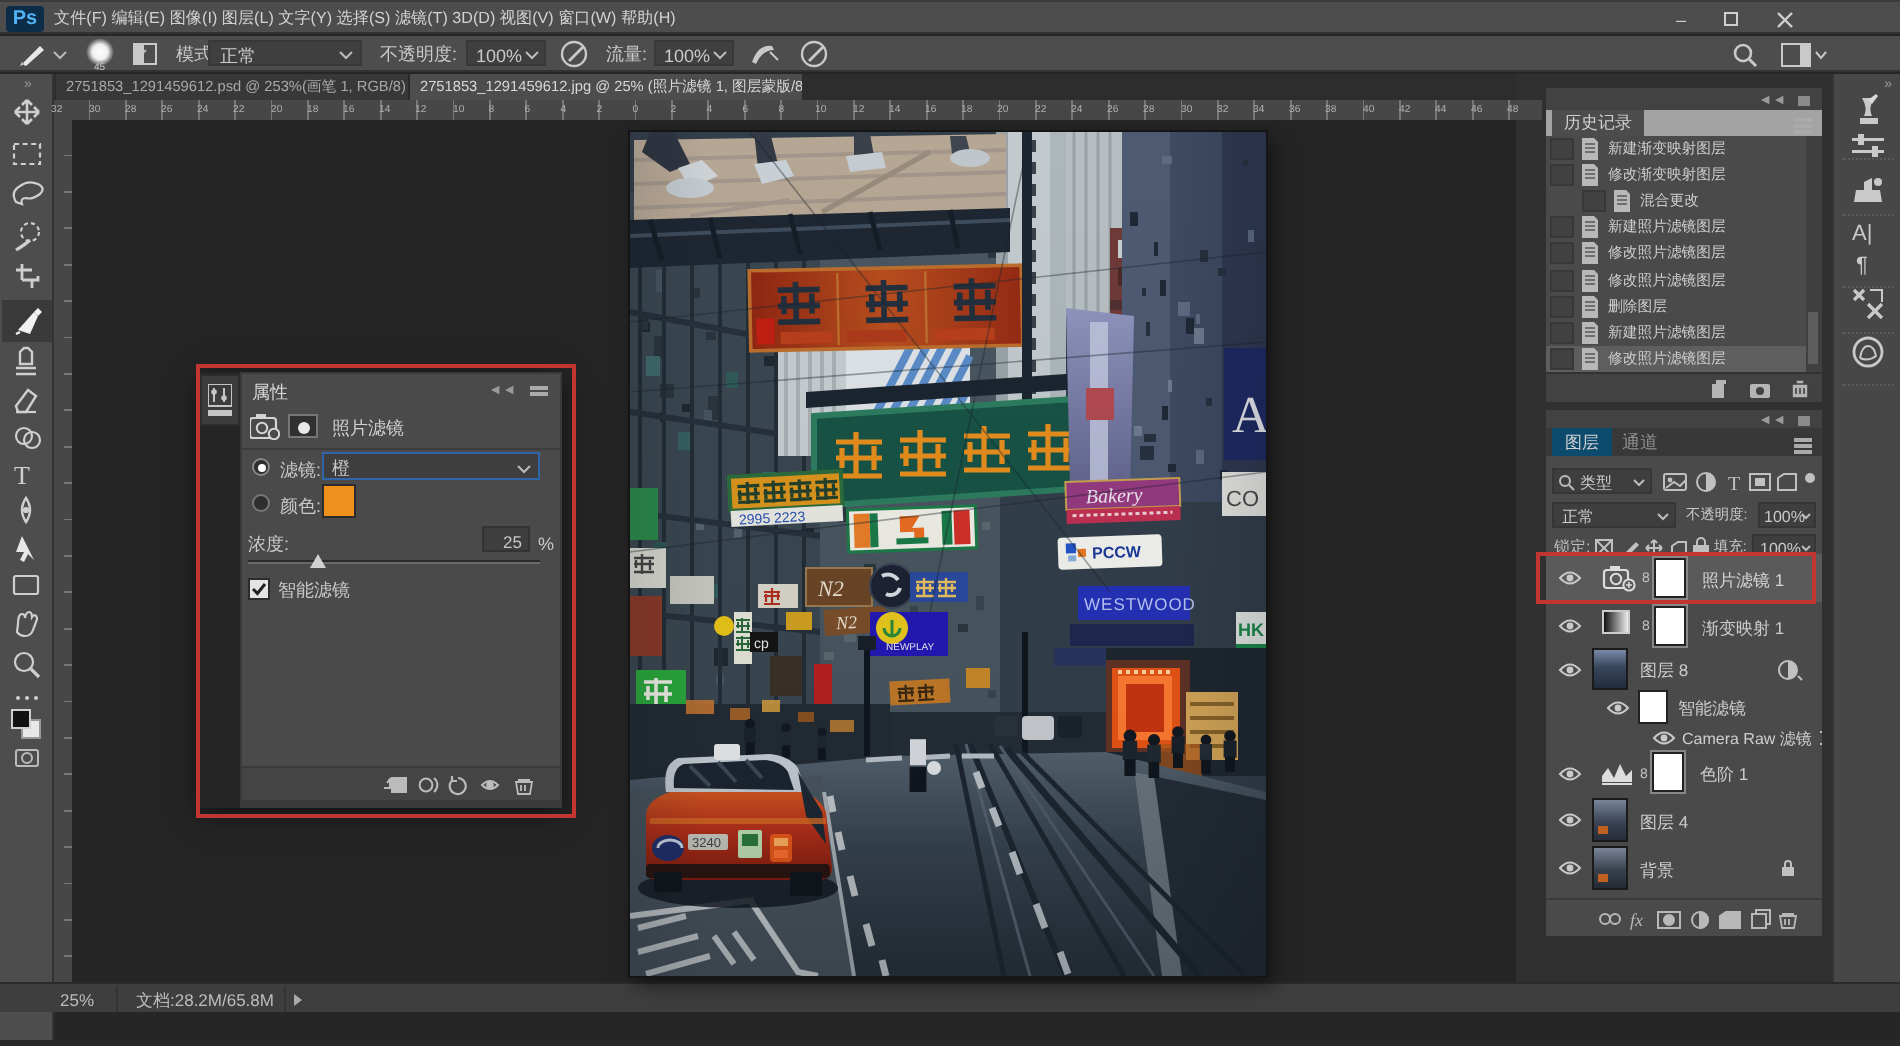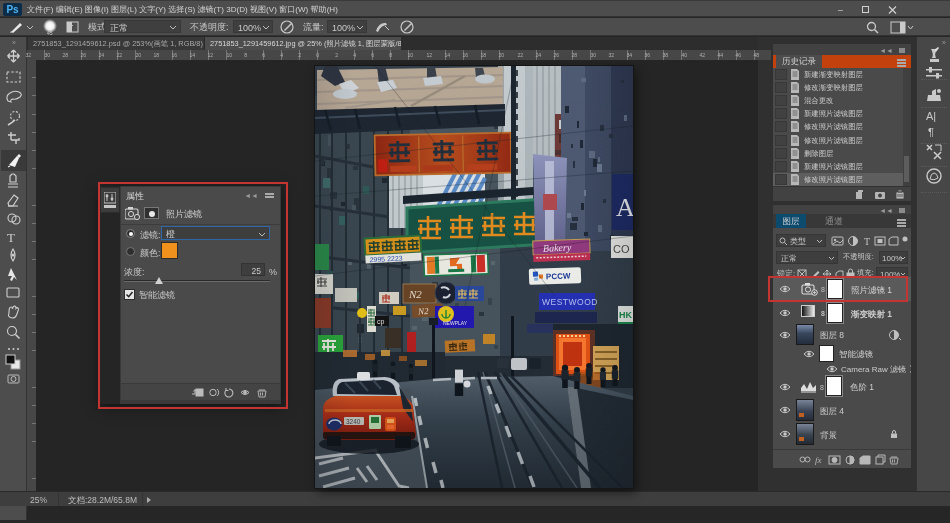--- a/index.html
+++ b/index.html
@@ -217,42 +217,42 @@
     <span style="position:absolute;left:699px;top:52px;font-size:6px;color:#b0b0b0;font-family:'Liberation Sans';transform:scale(.85)">42</span>
     <span style="position:absolute;left:717px;top:52px;font-size:6px;color:#b0b0b0;font-family:'Liberation Sans';transform:scale(.85)">44</span>
     <span style="position:absolute;left:735px;top:52px;font-size:6px;color:#b0b0b0;font-family:'Liberation Sans';transform:scale(.85)">46</span>
     <span style="position:absolute;left:753px;top:52px;font-size:6px;color:#b0b0b0;font-family:'Liberation Sans';transform:scale(.85)">48</span>
 <div class="abs" style="left:27px;top:60px;width:9px;height:431px;background:repeating-linear-gradient(180deg,#474747 0px,#474747 17.3px,#777 17.3px,#777 18.2px)"></div>
 <div class="abs" style="left:27px;top:60px;width:5px;height:431px;background:#474747"></div>
 
 <div class="abs" style="left:773px;top:44px;width:138px;height:157px;background:#424242">
  <div class="abs txt" style="right:18px;top:3px;color:#9a9a9a;font-size:7px">◄◄</div>
  <div class="abs" style="right:6px;top:4px;width:6px;height:5px;background:#8a8a8a"></div>
- <div class="abs" style="left:0;top:11px;width:138px;height:13px;background:#c2410c">
+ <div class="abs" style="left:0;top:11px;width:138px;height:13px;background:#a3a3a3">
    <div class="abs" style="left:3px;top:0;width:46px;height:13px;background:#4c4c4c;color:#d0d0d0;font-size:8.5px;text-align:center;line-height:13px;white-space:nowrap">历史记录</div>
    <div class="abs" style="right:5px;top:4px;width:9px;height:1.5px;background:#aaa;box-shadow:0 3px 0 #aaa,0 6px 0 #aaa"></div>
  </div>
  <div class="abs" style="left:0;top:24px;width:138px;height:118px;background:#4a4a4a;overflow:hidden" id="histlist">
         <div class="abs" style="left:0;top:0px;width:138px;height:13px;">
  <div class="abs" style="left:2px;top:1px;width:12px;height:11px;background:#414141;border:1px solid #383838"></div>
  <svg class="abs" style="left:17px;top:1px" width="10" height="11" viewBox="0 0 10 11">
             <path d="M1 0 l6 0 l2 2 l0 9 l-8 0 z" fill="#b8b8b8"></path>
             <path d="M2.5 3 l5 0 M2.5 5 l5 0 M2.5 7 l5 0" stroke="#555" stroke-width=".8"></path>
           </svg>
  <div class="abs txt" style="left:31px;top:3px;font-size:8px;color:#cdcdcd;transform:scale(.92);transform-origin:left top">新建渐变映射图层</div>
 </div>
 <div class="abs" style="left:0;top:13.1px;width:138px;height:13px;">
  <div class="abs" style="left:2px;top:1px;width:12px;height:11px;background:#414141;border:1px solid #383838"></div>
  <svg class="abs" style="left:17px;top:1px" width="10" height="11" viewBox="0 0 10 11">
             <path d="M1 0 l6 0 l2 2 l0 9 l-8 0 z" fill="#b8b8b8"></path>
             <path d="M2.5 3 l5 0 M2.5 5 l5 0 M2.5 7 l5 0" stroke="#555" stroke-width=".8"></path>
           </svg>
  <div class="abs txt" style="left:31px;top:3px;font-size:8px;color:#cdcdcd;transform:scale(.92);transform-origin:left top">修改渐变映射图层</div>
 </div>
-<div class="abs" style="left:0;top:26.2px;width:125px;height:13px;">
+<div class="abs" style="left:16px;top:26.2px;width:125px;height:13px;">
  <div class="abs" style="left:2px;top:1px;width:12px;height:11px;background:#414141;border:1px solid #383838"></div>
  <svg class="abs" style="left:17px;top:1px" width="10" height="11" viewBox="0 0 10 11">
             <path d="M1 0 l6 0 l2 2 l0 9 l-8 0 z" fill="#b8b8b8"></path>
             <path d="M2.5 3 l5 0 M2.5 5 l5 0 M2.5 7 l5 0" stroke="#555" stroke-width=".8"></path>
           </svg>
  <div class="abs txt" style="left:31px;top:3px;font-size:8px;color:#cdcdcd;transform:scale(.92);transform-origin:left top">混合更改</div>
 </div>
 <div class="abs" style="left:0;top:39.3px;width:138px;height:13px;">
  <div class="abs" style="left:2px;top:1px;width:12px;height:11px;background:#414141;border:1px solid #383838"></div>
  <svg class="abs" style="left:17px;top:1px" width="10" height="11" viewBox="0 0 10 11">
@@ -313,21 +313,21 @@
    <path d="M41 2 l8 0 l0 7 l-8 0 z M43 0 l4 0 l0 2 l-4 0 z M43 4 l0 3 M45 4 l0 3 M47 4 l0 3" stroke="#424242" stroke-width=".8"></path>
   </svg>
  </div>
 </div>
 
 <div class="abs" style="left:773px;top:205px;width:138px;height:262px;background:#424242">
  <div class="abs txt" style="right:18px;top:2px;color:#9a9a9a;font-size:7px">◄◄</div>
  <div class="abs" style="right:6px;top:3px;width:6px;height:5px;background:#8a8a8a"></div>
  <div class="abs" style="left:0;top:9px;width:138px;height:14px;background:#383838">
    <div class="abs" style="left:3px;top:0;width:30px;height:14px;background:#0c4a6e;color:#d0d0d0;font-size:8.5px;text-align:center;line-height:14px">图层</div>
-   <div class="abs txt" style="left:52px;top:3px;color:#8f8f8f">通道</div>
+   <div class="abs txt" style="left:38px;top:3px;color:#8f8f8f">通道</div>
    <div class="abs" style="right:5px;top:5px;width:9px;height:1.5px;background:#aaa;box-shadow:0 3px 0 #aaa,0 6px 0 #aaa"></div>
  </div>
  <div class="abs" style="left:0;top:23px;width:138px;height:240px;background:#4a4a4a;overflow:hidden" id="layersbody">
         <div class="abs" style="left:3px;top:6px;width:50px;height:13px;background:#3e3e3e;border:1px solid #363636">
  <svg class="abs" style="left:2px;top:2px" width="9" height="9" viewBox="0 0 9 9">
             <circle cx="3.5" cy="3.5" r="2.5" fill="none" stroke="#bbb"></circle>
             <path d="M5.5 5.5 l2.5 2.5" stroke="#bbb"></path>
           </svg>
  <div class="abs txt" style="left:13px;top:3px;font-size:8px">类型</div>
  <svg class="abs" style="right:2px;top:4px" width="7" height="5">
@@ -391,21 +391,21 @@
             <rect x="1" y="3" width="12" height="9" rx="1.5" fill="none" stroke="#ddd" stroke-width="1.1"></rect>
             <circle cx="7" cy="7.5" r="2.6" fill="none" stroke="#ddd"></circle>
             <rect x="4" y="1" width="5" height="2.5" fill="#ddd"></rect>
             <circle cx="13.5" cy="10.5" r="2.8" fill="#5a5a5a" stroke="#ddd"></circle>
             <path d="M12 10.5 l3 0 M13.5 9 l0 3" stroke="#ddd" stroke-width=".8"></path>
           </svg>
           <div class="abs txt" style="left:48px;top:9px;font-size:7px;color:#c0c0c0">8</div>
           <div class="abs" style="left:54px;top:2px;width:16px;height:20px;background:#fff;border:1px solid #222;outline:1px solid #888"></div>
           <div class="abs txt" style="left:78px;top:9px;font-size:8.5px;color:#d5d5d5">照片滤镜 1</div>
         </div>
-<div class="abs" style="left:0;top:73px;width:138px;height:24px;font-weight:bold;">
+<div class="abs" style="left:0;top:73px;width:138px;height:24px;">
           <svg class="abs" style="left:6px;top:8px" width="12" height="8" viewBox="0 0 12 8">
             <path d="M1 4 Q6 -1.5 11 4 Q6 9.5 1 4 Z" fill="none" stroke="#c9c9c9" stroke-width="1"></path>
             <circle cx="6" cy="4" r="1.7" fill="#c9c9c9"></circle>
           </svg>
           <div class="abs" style="left:28px;top:4px;width:14px;height:12px;border:1px solid #ccc;background:linear-gradient(90deg,#111,#eee)"></div>
           <div class="abs txt" style="left:48px;top:9px;font-size:7px;color:#c0c0c0">8</div>
           <div class="abs" style="left:54px;top:2px;width:16px;height:20px;background:#fff;border:1px solid #222;outline:1px solid #888"></div>
           <div class="abs txt" style="left:78px;top:9px;font-size:8.5px;color:#cdcdcd">渐变映射 1</div>
         </div>
 <div class="abs" style="left:0;top:97px;width:138px;height:20px;">

